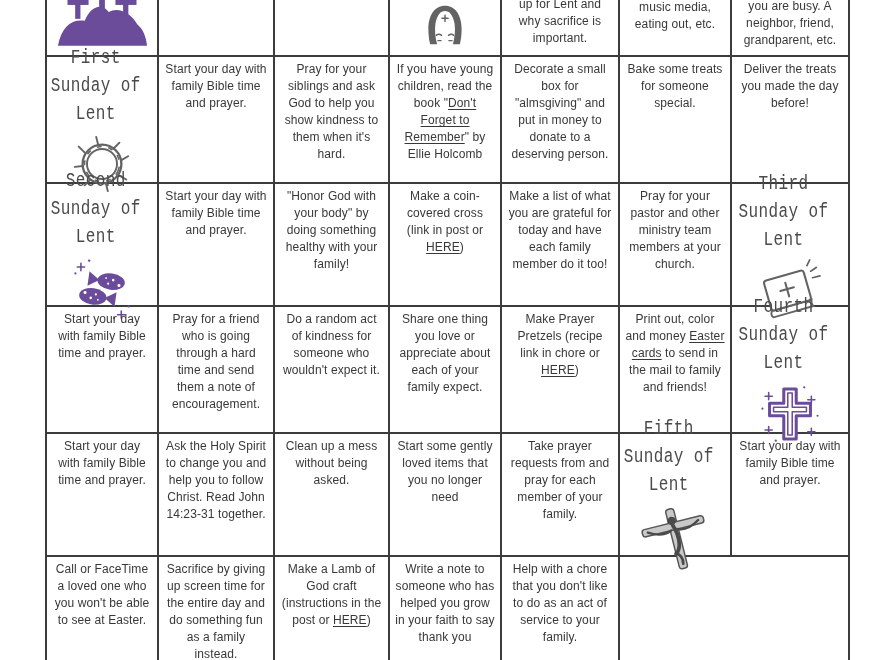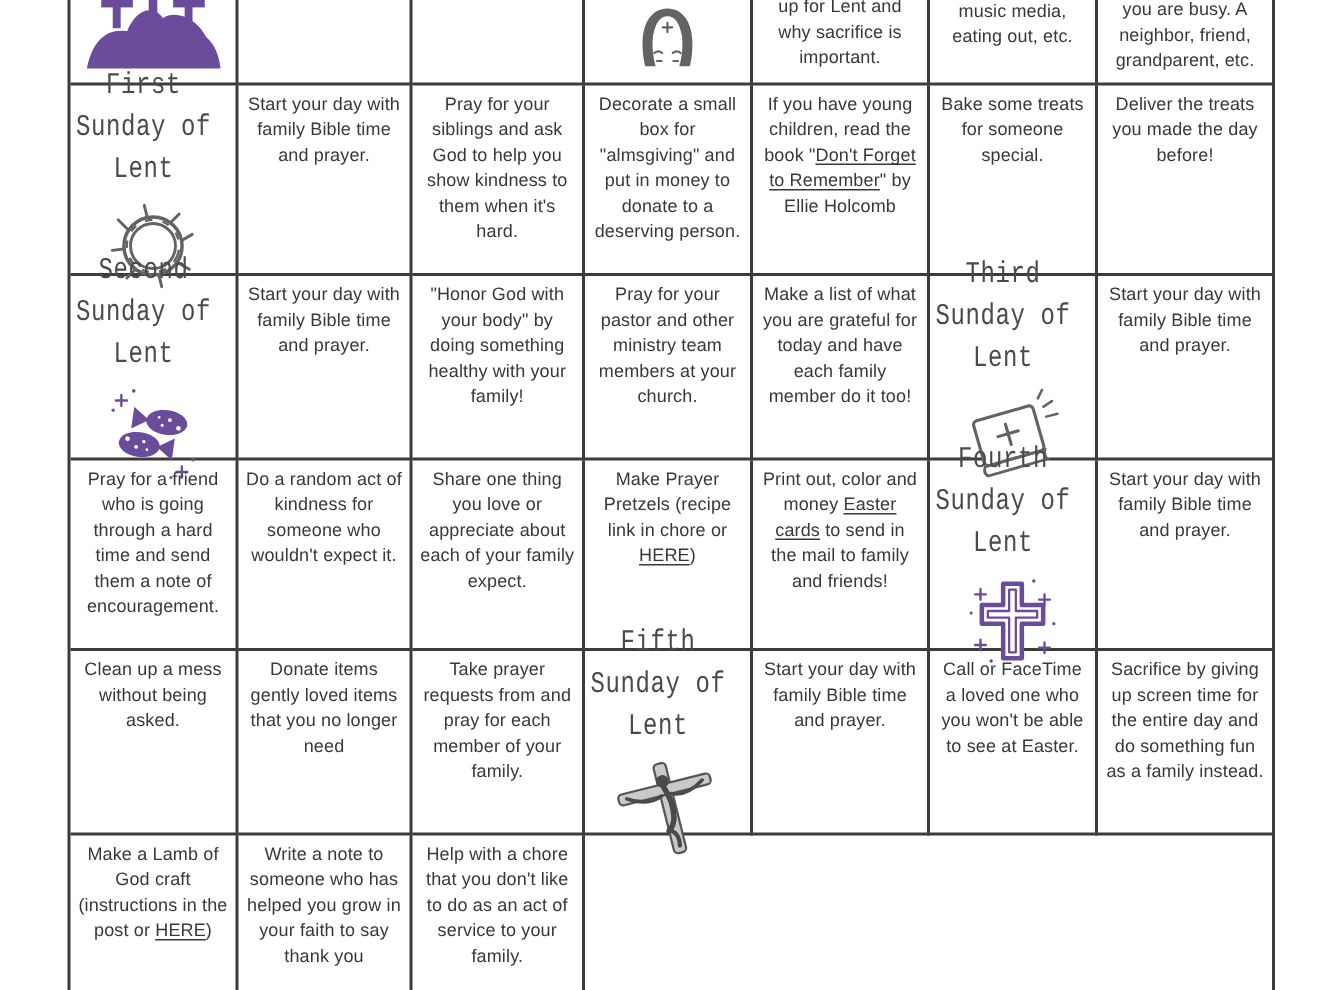--- a/index.html
+++ b/index.html
@@ -109,24 +109,24 @@
           </svg>
         </div>
       </div>
       <div class="cell">
         <div class="cell-text"><span>Start your day with family Bible time and prayer.</span></div>
       </div>
       <div class="cell">
         <div class="cell-text"><span>Pray for your siblings and ask God to help you show kindness to them when it's hard.</span></div>
       </div>
       <div class="cell">
+        <div class="cell-text"><span>If you have young children, read the book "</span><span class="link">Don't Forget to Remember</span><span>" by Ellie Holcomb</span></div>
+      </div>
+      <div class="cell">
         <div class="cell-text"><span>Decorate a small box for "almsgiving" and put in money to donate to a deserving person.</span></div>
-      </div>
-      <div class="cell">
-        <div class="cell-text"><span>If you have young children, read the book "</span><span class="link">Don't Forget to Remember</span><span>" by Ellie Holcomb</span></div>
       </div>
       <div class="cell">
         <div class="cell-text"><span>Bake some treats for someone special.</span></div>
       </div>
       <div class="cell">
         <div class="cell-text"><span>Deliver the treats you made the day before!</span></div>
       </div>
       <div class="cell label-cell">
         <div class="sunday-label">Second Sunday of Lent</div>
         <div class="icon">
@@ -154,24 +154,27 @@
           </svg>
         </div>
       </div>
       <div class="cell">
         <div class="cell-text"><span>Start your day with family Bible time and prayer.</span></div>
       </div>
       <div class="cell">
         <div class="cell-text"><span>"Honor God with your body" by doing something healthy with your family!</span></div>
       </div>
       <div class="cell">
+        <div class="cell-text"><span>Make a coin-covered cross (link in post or </span><span class="link">HERE</span><span>)</span></div>
+      </div>
+      <div class="cell">
+        <div class="cell-text"><span>Make a list of what you are grateful for today and have each family member do it too!</span></div>
+      </div>
+      <div class="cell">
         <div class="cell-text"><span>Pray for your pastor and other ministry team members at your church.</span></div>
-      </div>
-      <div class="cell">
-        <div class="cell-text"><span>Make a list of what you are grateful for today and have each family member do it too!</span></div>
       </div>
       <div class="cell label-cell">
         <div class="sunday-label">Third Sunday of Lent</div>
         <div class="icon">
           <svg width="68" height="60" viewBox="0 0 72 64">
             <g transform="rotate(-16 34 36)">
               <path d="M12,50 q-3,4 0,7 h44 q-2,-3 0,-7 z" fill="#fff" stroke="#636363" stroke-width="2"></path>
               <rect x="12" y="17" width="44" height="33" rx="3" fill="#fff" stroke="#636363" stroke-width="2.2"></rect>
               <path d="M34,25 v15 M26.5,32 h15" stroke="#636363" stroke-width="2.2" stroke-linecap="round"></path>
             </g>
@@ -217,24 +220,27 @@
             <circle cx="52" cy="6" r="1.3" fill="#6a4c9b"></circle>
             <circle cx="5" cy="30" r="1.2" fill="#6a4c9b"></circle>
             <circle cx="67" cy="38" r="1.2" fill="#6a4c9b"></circle>
           </svg>
         </div>
       </div>
       <div class="cell">
         <div class="cell-text"><span>Start your day with family Bible time and prayer.</span></div>
       </div>
       <div class="cell">
+        <div class="cell-text"><span>Ask the Holy Spirit to change you and help you to follow Christ. Read John 14:23-31 together.</span></div>
+      </div>
+      <div class="cell">
         <div class="cell-text"><span>Clean up a mess without being asked.</span></div>
       </div>
       <div class="cell">
-        <div class="cell-text"><span>Donate items gently loved items that you no longer need</span></div>
+        <div class="cell-text"><span>Start some gently loved items that you no longer need</span></div>
       </div>
       <div class="cell">
         <div class="cell-text"><span>Take prayer requests from and pray for each member of your family.</span></div>
       </div>
       <div class="cell label-cell">
         <div class="sunday-label">Fifth Sunday of Lent</div>
         <div class="icon">
           <svg width="74" height="70" viewBox="0 0 80 70">
             <g transform="rotate(-14 40 30)">
               <rect x="36" y="2" width="9" height="66" rx="3" fill="#c9c9c9" stroke="#555" stroke-width="1.6"></rect>

